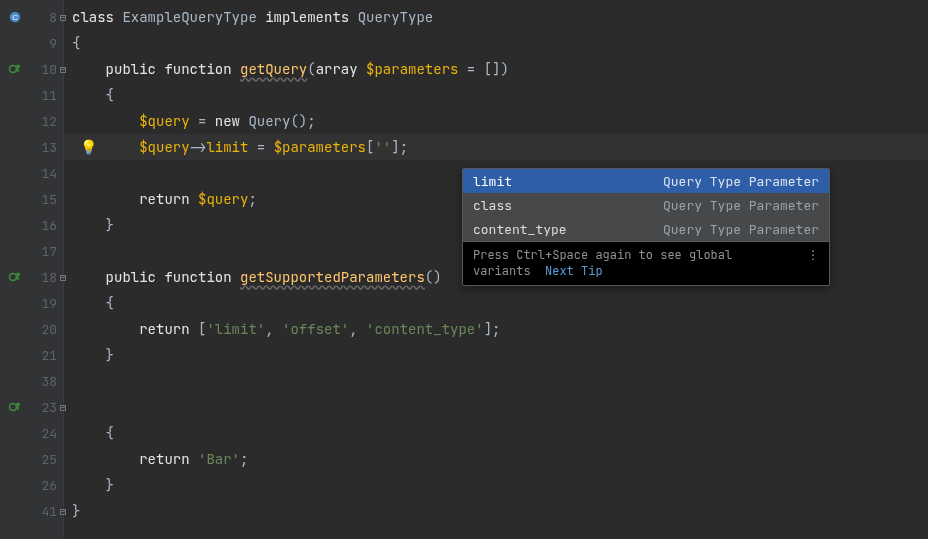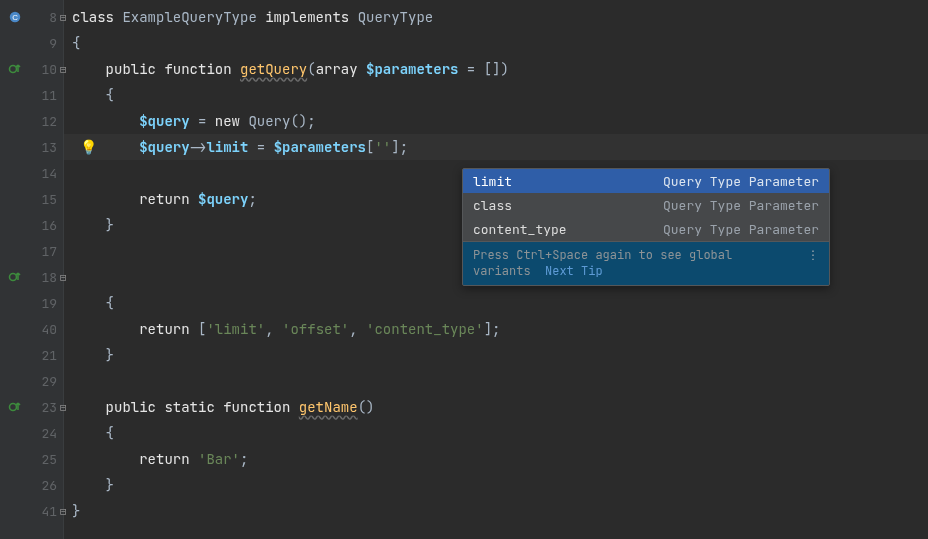--- a/index.html
+++ b/index.html
@@ -50,21 +50,21 @@
     position: absolute;
     left: -4px;
     width: 8px;
     color: #888;
     font-size: 11px;
   }
   
   .kw { color: #e5e5e5; }
   .fn-ul { color: #ffc66d; text-decoration: underline wavy #6b6b6b; text-underline-offset:3px;}
   .cls { color: #a9b7c6; text-align: right; }
-  .var { color: #7dd3fc; font-weight: bold; }
+  .var { color: #eab308; }
   .str { color: #6a8759; }
   .punc { color: #a9b7c6; }
   .op  { color: #a9b7c6; }
   .bulb { color:#f0a732;}
   .ovicon {
     color:#3d8b3d;
   }
   .classicon svg { width:14px; height:14px; }
 
   .popup {
@@ -94,21 +94,21 @@
   .popup-item .type { color:#9aa2ab; }
   .popup-item.selected .type { color:#dbe4ef; }
   .popup-foot {
     border-top:1px solid #555759;
     padding: 5px 8px 6px 10px;
     display:flex;
     align-items:flex-start;
     justify-content:space-between;
     color:#8d9396;
     font-size:12px;
-    background:#0c4a6e;
+    background:#000000;
     gap:24px;
   }
   .popup-foot .tip-link { color:#5e9bd6; cursor:pointer; }
   .popup-foot .dots { color:#a4abb0; cursor:pointer; padding:0 2px; }
 </style>
 </head>
 <body>
 
 <div class="gutter" id="gutter">
     <div class="gutter-row">
@@ -159,27 +159,27 @@
           <circle cx="5" cy="7" r="3.5" fill="none" stroke="#3d8b3d" stroke-width="1.6"></circle>
           <path d="M10 10 L10 3 M10 3 L8 5 M10 3 L12 5" stroke="#3d8b3d" stroke-width="1.6" fill="none"></path>
         </svg>
       </span>
       <span class="num">18</span>
     </div>
     <div class="gutter-row">
       <span class="num">19</span>
     </div>
     <div class="gutter-row">
-      <span class="num">40</span>
+      <span class="num">20</span>
     </div>
     <div class="gutter-row">
       <span class="num">21</span>
     </div>
     <div class="gutter-row">
-      <span class="num">29</span>
+      <span class="num">38</span>
     </div>
     <div class="gutter-row">
       <span class="icon ovicon">
         <svg width="14" height="14" viewBox="0 0 14 14">
           <circle cx="5" cy="7" r="3.5" fill="none" stroke="#3d8b3d" stroke-width="1.6"></circle>
           <path d="M10 10 L10 3 M10 3 L8 5 M10 3 L12 5" stroke="#3d8b3d" stroke-width="1.6" fill="none"></path>
         </svg>
       </span>
       <span class="num">23</span>
     </div>
@@ -200,26 +200,26 @@
   <div class="code-row"><span class="fold-mark">⊟</span><span style="margin-left: 0px;"><span class="kw">class </span><span class="cls">ExampleQueryType </span><span class="kw">implements </span><span class="cls">QueryType</span></span></div>
     <div class="code-row"><span style="margin-left: 0px;"><span class="punc">{</span></span></div>
     <div class="code-row"><span class="fold-mark">⊟</span><span style="margin-left: 0px;"><span>    </span><span class="kw">public function </span><span class="fn-ul">getQuery</span><span class="punc">(</span><span class="kw">array </span><span class="var">$parameters</span><span class="punc"> = [])</span></span></div>
     <div class="code-row"><span style="margin-left: 0px;"><span class="punc">    {</span></span></div>
     <div class="code-row"><span style="margin-left: 0px;"><span>        </span><span class="var">$query</span><span class="op"> = </span><span class="kw">new </span><span class="cls">Query</span><span class="punc">();</span></span></div>
     <div class="code-row current"><span class="bulb" style="position: absolute; left: 16px;">💡</span><span style="margin-left: 0px;"><span>        </span><span class="var">$query</span><span class="op">-&gt;</span><span class="var">limit</span><span class="op"> = </span><span class="var">$parameters</span><span class="punc">[</span><span class="str">''</span><span class="punc">];</span></span></div>
     <div class="code-row"><span style="margin-left: 0px;"></span></div>
     <div class="code-row"><span style="margin-left: 0px;"><span>        </span><span class="kw">return </span><span class="var">$query</span><span class="punc">;</span></span></div>
     <div class="code-row"><span style="margin-left: 0px;"><span class="punc">    }</span></span></div>
     <div class="code-row"><span style="margin-left: 0px;"></span></div>
-    <div class="code-row"><span class="fold-mark">⊟</span></div>
+    <div class="code-row"><span class="fold-mark">⊟</span><span style="margin-left: 0px;"><span>    </span><span class="kw">public function </span><span class="fn-ul">getSupportedParameters</span><span class="punc">()</span></span></div>
     <div class="code-row"><span style="margin-left: 0px;"><span class="punc">    {</span></span></div>
     <div class="code-row"><span style="margin-left: 0px;"><span>        </span><span class="kw">return </span><span class="punc">[</span><span class="str">'limit'</span><span class="punc">, </span><span class="str">'offset'</span><span class="punc">, </span><span class="str">'content_type'</span><span class="punc">];</span></span></div>
     <div class="code-row"><span style="margin-left: 0px;"><span class="punc">    }</span></span></div>
     <div class="code-row"><span style="margin-left: 0px;"></span></div>
-    <div class="code-row"><span class="fold-mark">⊟</span><span style="margin-left: 0px;"><span>    </span><span class="kw">public static function </span><span class="fn-ul">getName</span><span class="punc">()</span></span></div>
+    <div class="code-row"><span class="fold-mark">⊟</span></div>
     <div class="code-row"><span style="margin-left: 0px;"><span class="punc">    {</span></span></div>
     <div class="code-row"><span style="margin-left: 0px;"><span>        </span><span class="kw">return </span><span class="str">'Bar'</span><span class="punc">;</span></span></div>
     <div class="code-row"><span style="margin-left: 0px;"><span class="punc">    }</span></span></div>
     <div class="code-row"><span class="fold-mark">⊟</span><span style="margin-left: 0px;"><span class="punc">}</span></span></div>
     <div class="popup" id="popup">
     <div id="popup-list">
         <div class="popup-item selected">
           <span class="name">limit</span>
           <span class="type">Query Type Parameter</span>
         </div>

